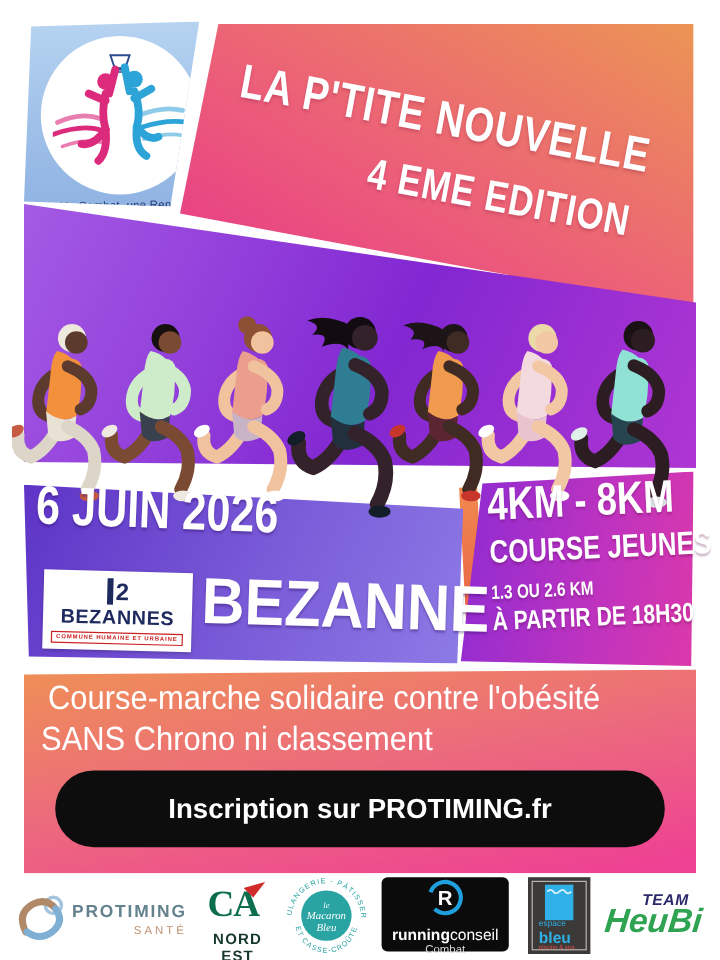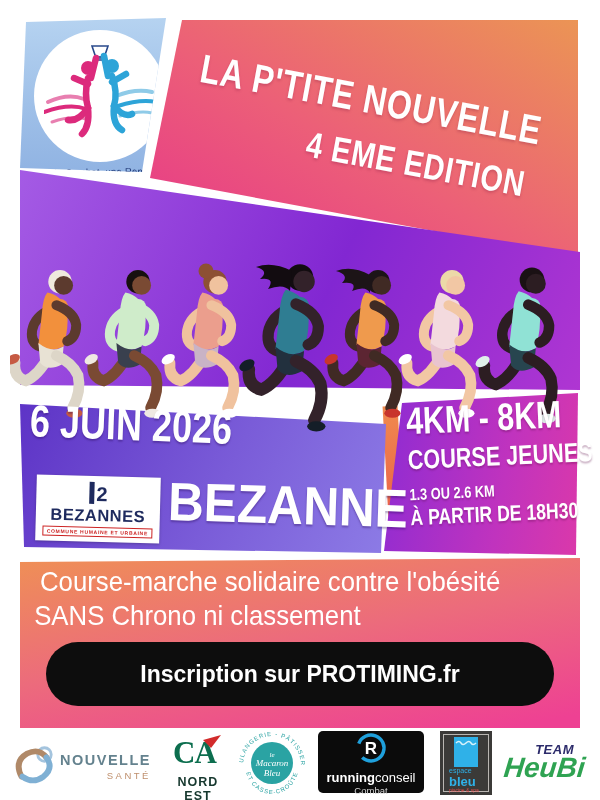--- a/index.html
+++ b/index.html
@@ -205,21 +205,21 @@
 
   <div class="abs footer">
 
     <div class="sp courlancy">
       <svg width="48" height="48" viewBox="0 0 50 50">
         <circle cx="38" cy="13" r="7" stroke="#a4c4de" stroke-width="3" fill="none"></circle>
         <path d="M14,36 Q6,20 20,12 Q32,6 40,16" stroke="#b08968" stroke-width="6" fill="none" stroke-linecap="round"></path>
         <path d="M40,16 Q48,27 37,36 Q26,44 15,36" stroke="#7fb0d4" stroke-width="6" fill="none" stroke-linecap="round"></path>
       </svg>
       <div>
-        <div class="cour-name">NOUVELLE</div>
+        <div class="cour-name">PROTIMING</div>
         <div class="cour-sub">SANTÉ</div>
       </div>
     </div>
 
     <div class="sp ca">
       <svg width="58" height="38" viewBox="0 0 58 38">
         <text x="4" y="31" font-family="Liberation Serif,serif" font-weight="bold" font-size="31" fill="#0c6e4e" letter-spacing="-1">CA</text>
         <path d="M34,8 L52,3 L42,16 Z" fill="#d22b2b"></path>
       </svg>
       <div class="ca-sub">NORD EST</div>

